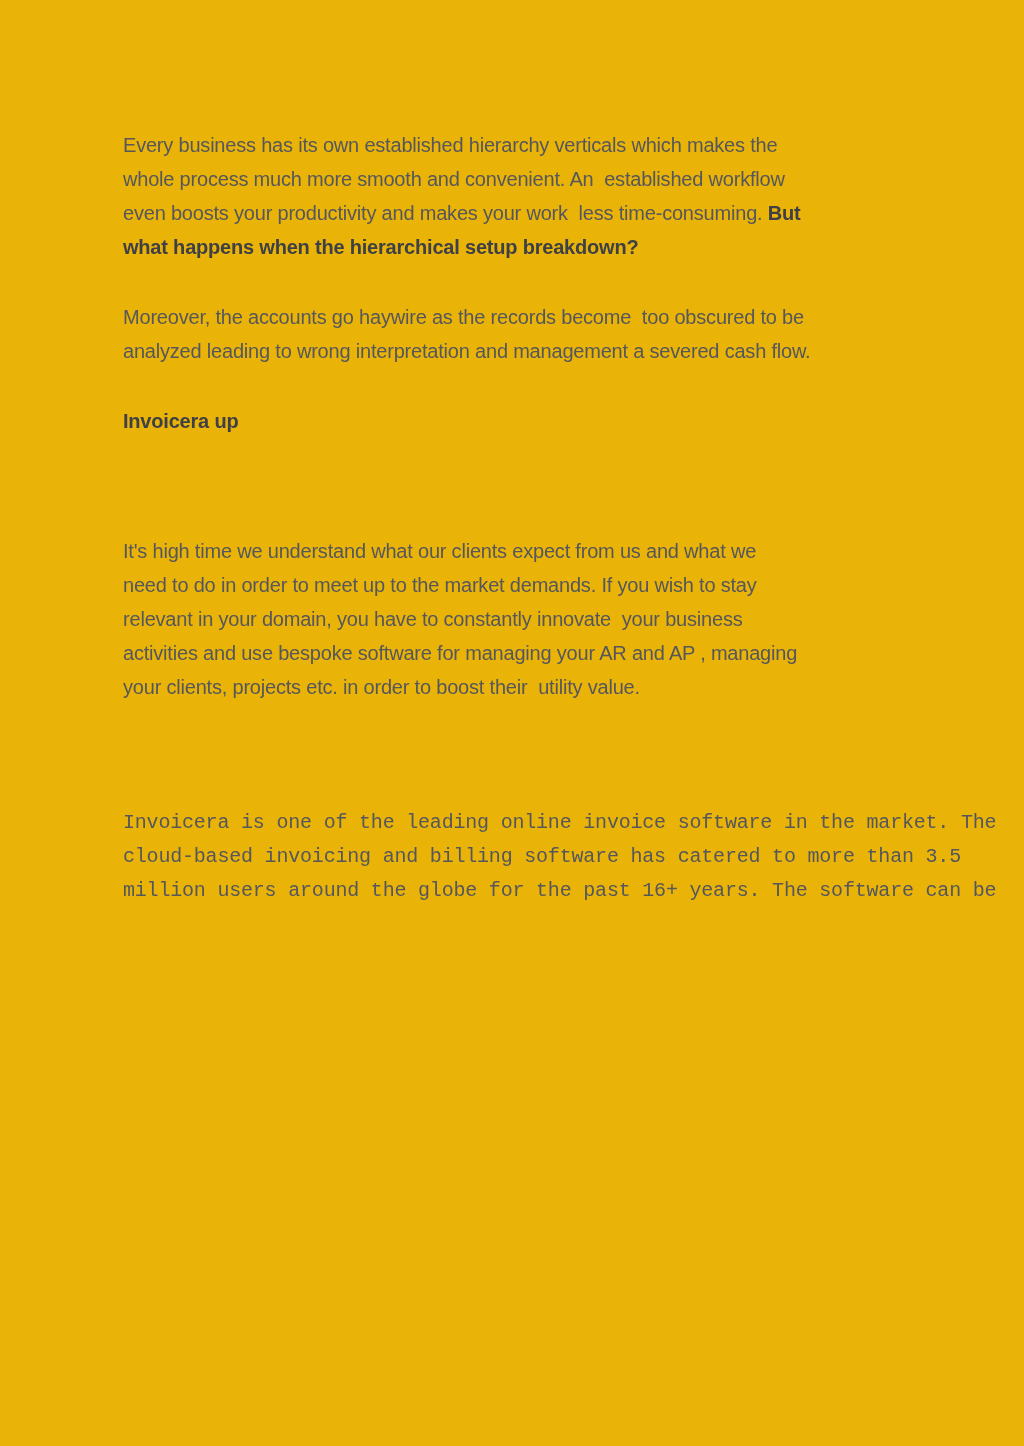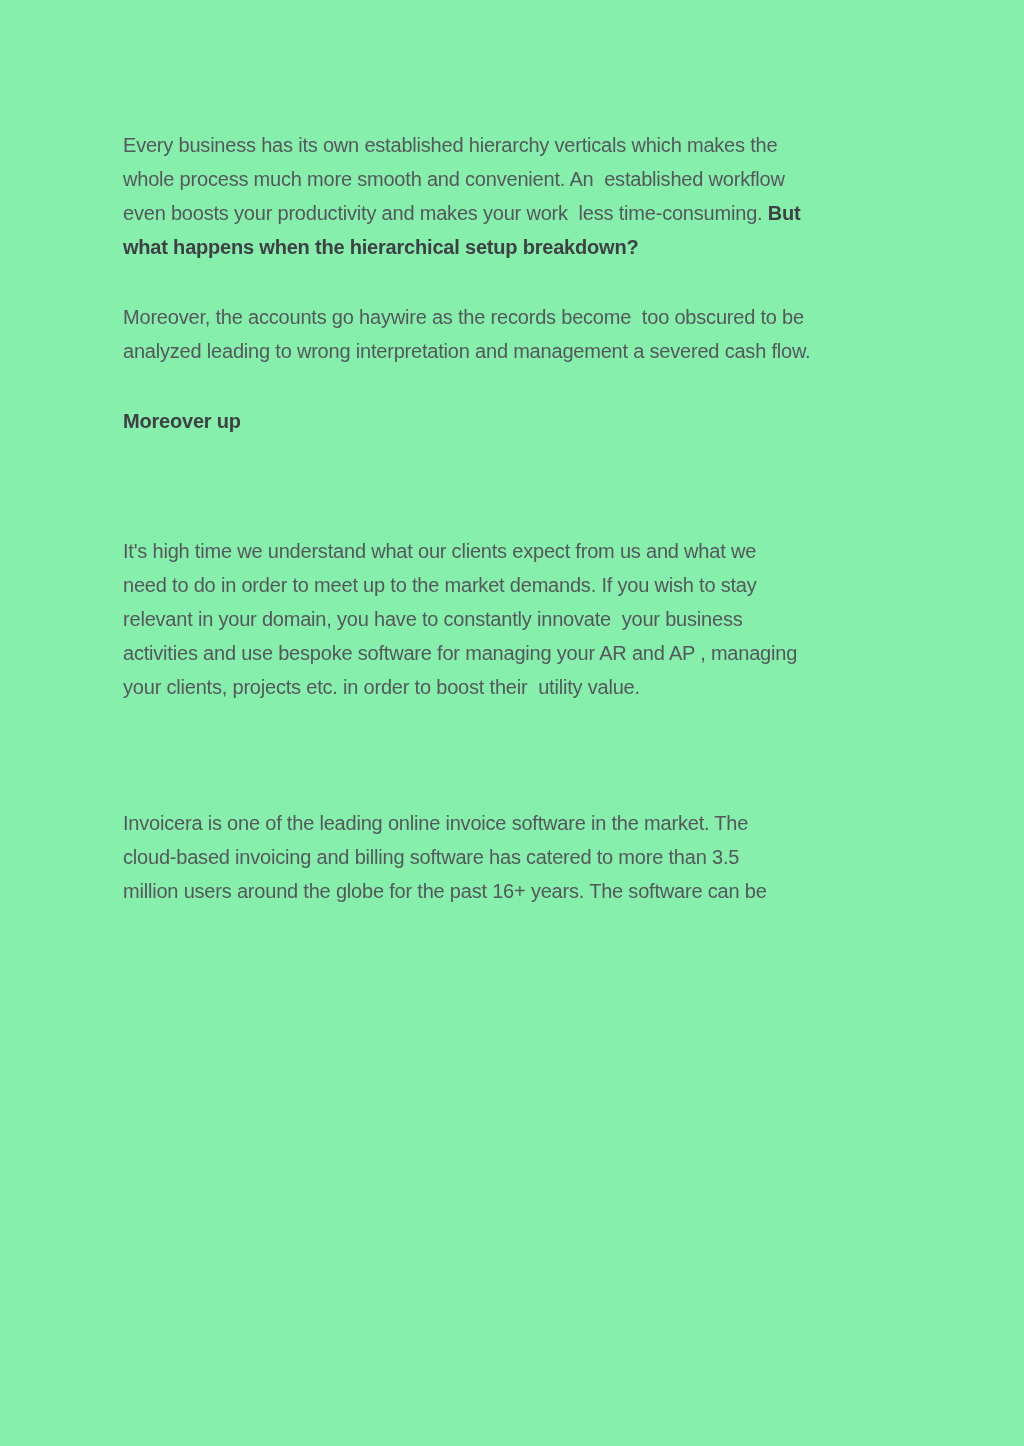--- a/index.html
+++ b/index.html
@@ -5,21 +5,21 @@
   html, body {
     margin: 0;
     padding: 0;
     background: #ffffff;
   }
   .page {
     position: relative;
     width: 1024px;
     height: 1446px;
     box-sizing: border-box;
-    background: #86efac;
+    background: #eab308;
     padding: 128px 60px 0 123px;
     font-family: "Liberation Sans", "DejaVu Sans", sans-serif;
     color: #55575c;
     overflow: hidden;
   }
   .para {
     margin: 0 0 36px 0;
     font-size: 20px;
     line-height: 34px;
     font-weight: 400;
@@ -39,37 +39,38 @@
     letter-spacing: -0.2px;
     white-space: pre;
     color: #3e4045;
   }
   .gap-after {
     margin-bottom: 102px;
     margin-top: 47px;
   }
   .last {
     margin-bottom: 8px;
+    font-family: Liberation Mono, monospace;
   }
 </style>
 </head>
 <body>
 
 <div class="page">
 
   <p class="para"><span>Every business has its own established hierarchy verticals which makes the
 whole process much more smooth and convenient. An  established workflow
 even boosts your productivity and makes your work  less time-consuming. </span><span class="bold-run">But
 what happens when the hierarchical setup breakdown?</span></p>
 
 
   <p class="para">Moreover, the accounts go haywire as the records become  too obscured to be
 analyzed leading to wrong interpretation and management a severed cash flow.</p>
 
-  <h2 class="heading">Moreover up</h2>
+  <h2 class="heading">Invoicera up</h2>
 
   <p class="para gap-after">It's high time we understand what our clients expect from us and what we
 need to do in order to meet up to the market demands. If you wish to stay
 relevant in your domain, you have to constantly innovate  your business
 activities and use bespoke software for managing your AR and AP , managing
 your clients, projects etc. in order to boost their  utility value.</p>
 
 
   <p class="para last">Invoicera is one of the leading online invoice software in the market. The
 cloud-based invoicing and billing software has catered to more than 3.5

